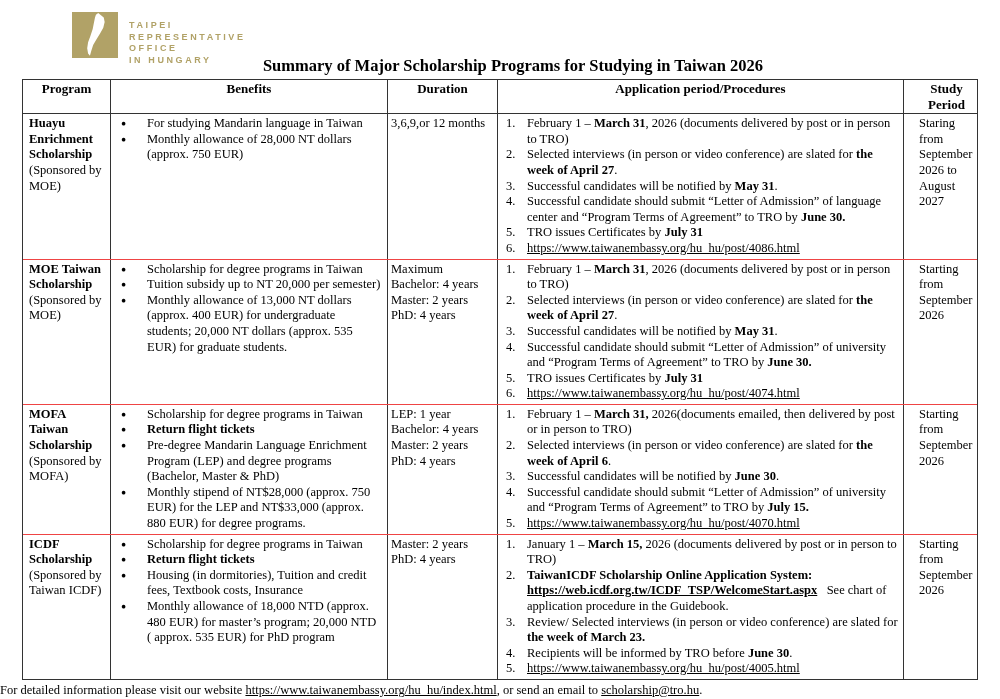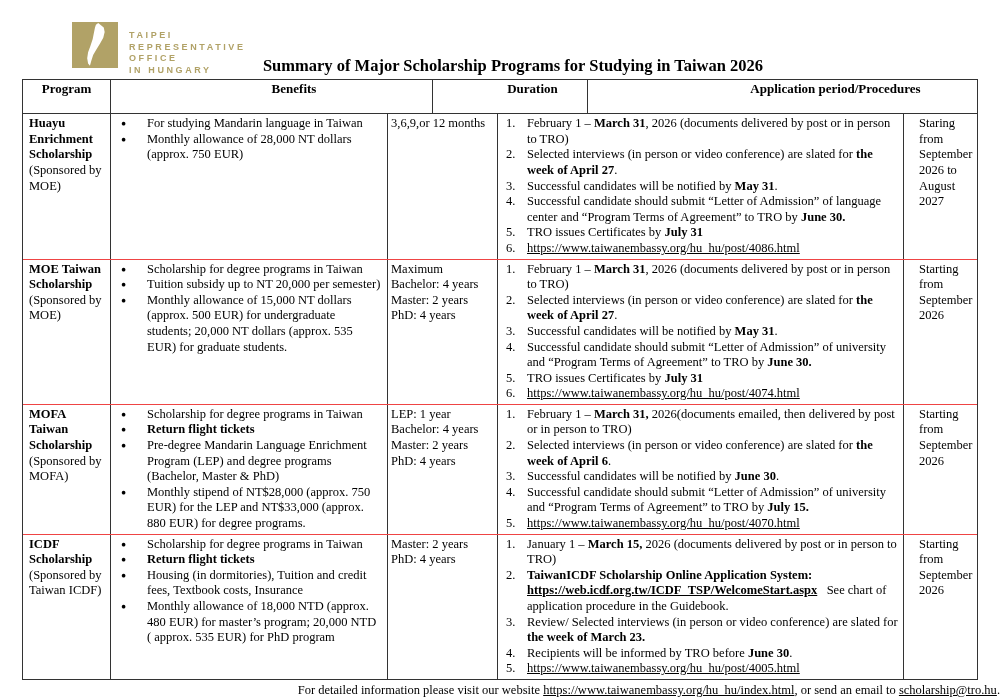--- a/index.html
+++ b/index.html
@@ -5,41 +5,41 @@
   * { box-sizing: border-box; margin: 0; padding: 0; }
   html,body { background:#ffffff; }
   body {
     width:1000px; height:699px; overflow:hidden;
     font-family:"Liberation Serif", serif; color:#000;
   }
   .page { position:relative; width:1000px; height:699px; }
 
   
   .doc-header { position:relative; height:79px; }
-  .logo { position:absolute; left:72px; top:22px; display:flex; }
+  .logo { position:absolute; left:72px; top:12px; display:flex; }
   .logo-square { width:46px; height:46px; background:#b1a267; position:relative; flex:0 0 46px; }
   .logo-square svg { position:absolute; left:0; top:0; }
   .logo-text {
     margin-left:11px; padding-top:8px;
     font-family:"Liberation Sans", sans-serif;
     color:#b1a267; font-size:9px; font-weight:bold;
     letter-spacing:2.6px; line-height:11.5px; white-space:nowrap;
   }
   .doc-title {
     position:absolute; left:0; right:0; bottom:3px;
     text-align:center; font-weight:bold; font-size:16.5px;
     transform:translateX(13px);
   }
 
   
   .tbl { margin-left:22px; width:956px; border:1px solid #333; }
   .tr { display:grid; grid-template-columns:88px 277px 110px 406px 1fr; }
   .td, .th { border-right:1px solid #333; font-size:12.5px; line-height:15.6px; padding:2px 3px; }
   .td:last-child, .th:last-child { border-right:none;margin-left:12px; }
-  .thead { border-bottom:1px solid #333; min-height:20px;gap:45px; }
+  .thead { border-bottom:1px solid #333; min-height:20px; }
   .th { font-weight:bold; font-size:13px; text-align:center; padding:1px 2px; }
   .tbody .tr { border-bottom:1px solid #ef4444; }
   .tbody .tr:last-child { border-bottom:none; }
   .tbody .tr:nth-child(1) { min-height:141px; }
   .tbody .tr:nth-child(2) { min-height:142px; }
   .tbody .tr:nth-child(3) { min-height:124px; }
   .tbody .tr:nth-child(4) { min-height:140px; }
 
   .col-program { padding-left:6px; padding-right:4px; }
   .b { font-weight:bold; }
@@ -50,21 +50,21 @@
   .blt { flex:0 0 33px; padding-left:7px; font-size:8.5px; line-height:15.6px; }
   .ben-text { flex:1; padding-right:2px; }
 
   .app-item { display:flex; }
   .num { flex:0 0 26px; padding-left:5px; }
   .app-text { flex:1; padding-right:1px; }
 
   .col-duration div { padding-right:1px; }
 
   
-  .doc-footer { margin-top:2px; text-align:right; }
+  .doc-footer { margin-top:2px; text-align:left; }
   .footer-note { font-size:12.5px; line-height:16px; }
 </style>
 </head>
 <body>
 
 <div class="page">
 
   <div class="doc-header">
     <div class="logo">
       <div class="logo-square">
@@ -141,21 +141,21 @@
             <div class="ben-item">
               <span class="blt">●</span>
               <span class="ben-text">Scholarship for degree programs in Taiwan</span>
             </div>
             <div class="ben-item">
               <span class="blt">●</span>
               <span class="ben-text">Tuition subsidy up to NT 20,000 per semester)</span>
             </div>
             <div class="ben-item">
               <span class="blt">●</span>
-              <span class="ben-text">Monthly allowance of 15,000 NT dollars (approx. 500 EUR) for undergraduate students; 20,000 NT dollars (approx. 535 EUR) for graduate students.</span>
+              <span class="ben-text">Monthly allowance of 13,000 NT dollars (approx. 400 EUR) for undergraduate students; 20,000 NT dollars (approx. 535 EUR) for graduate students.</span>
             </div>
           </div>
       <div class="td col-duration">
             <div>Maximum</div>
             <div>Bachelor: 4 years</div>
             <div>Master: 2 years</div>
             <div>PhD: 4 years</div>
           </div>
       <div class="td col-application">
             <div class="app-item">

